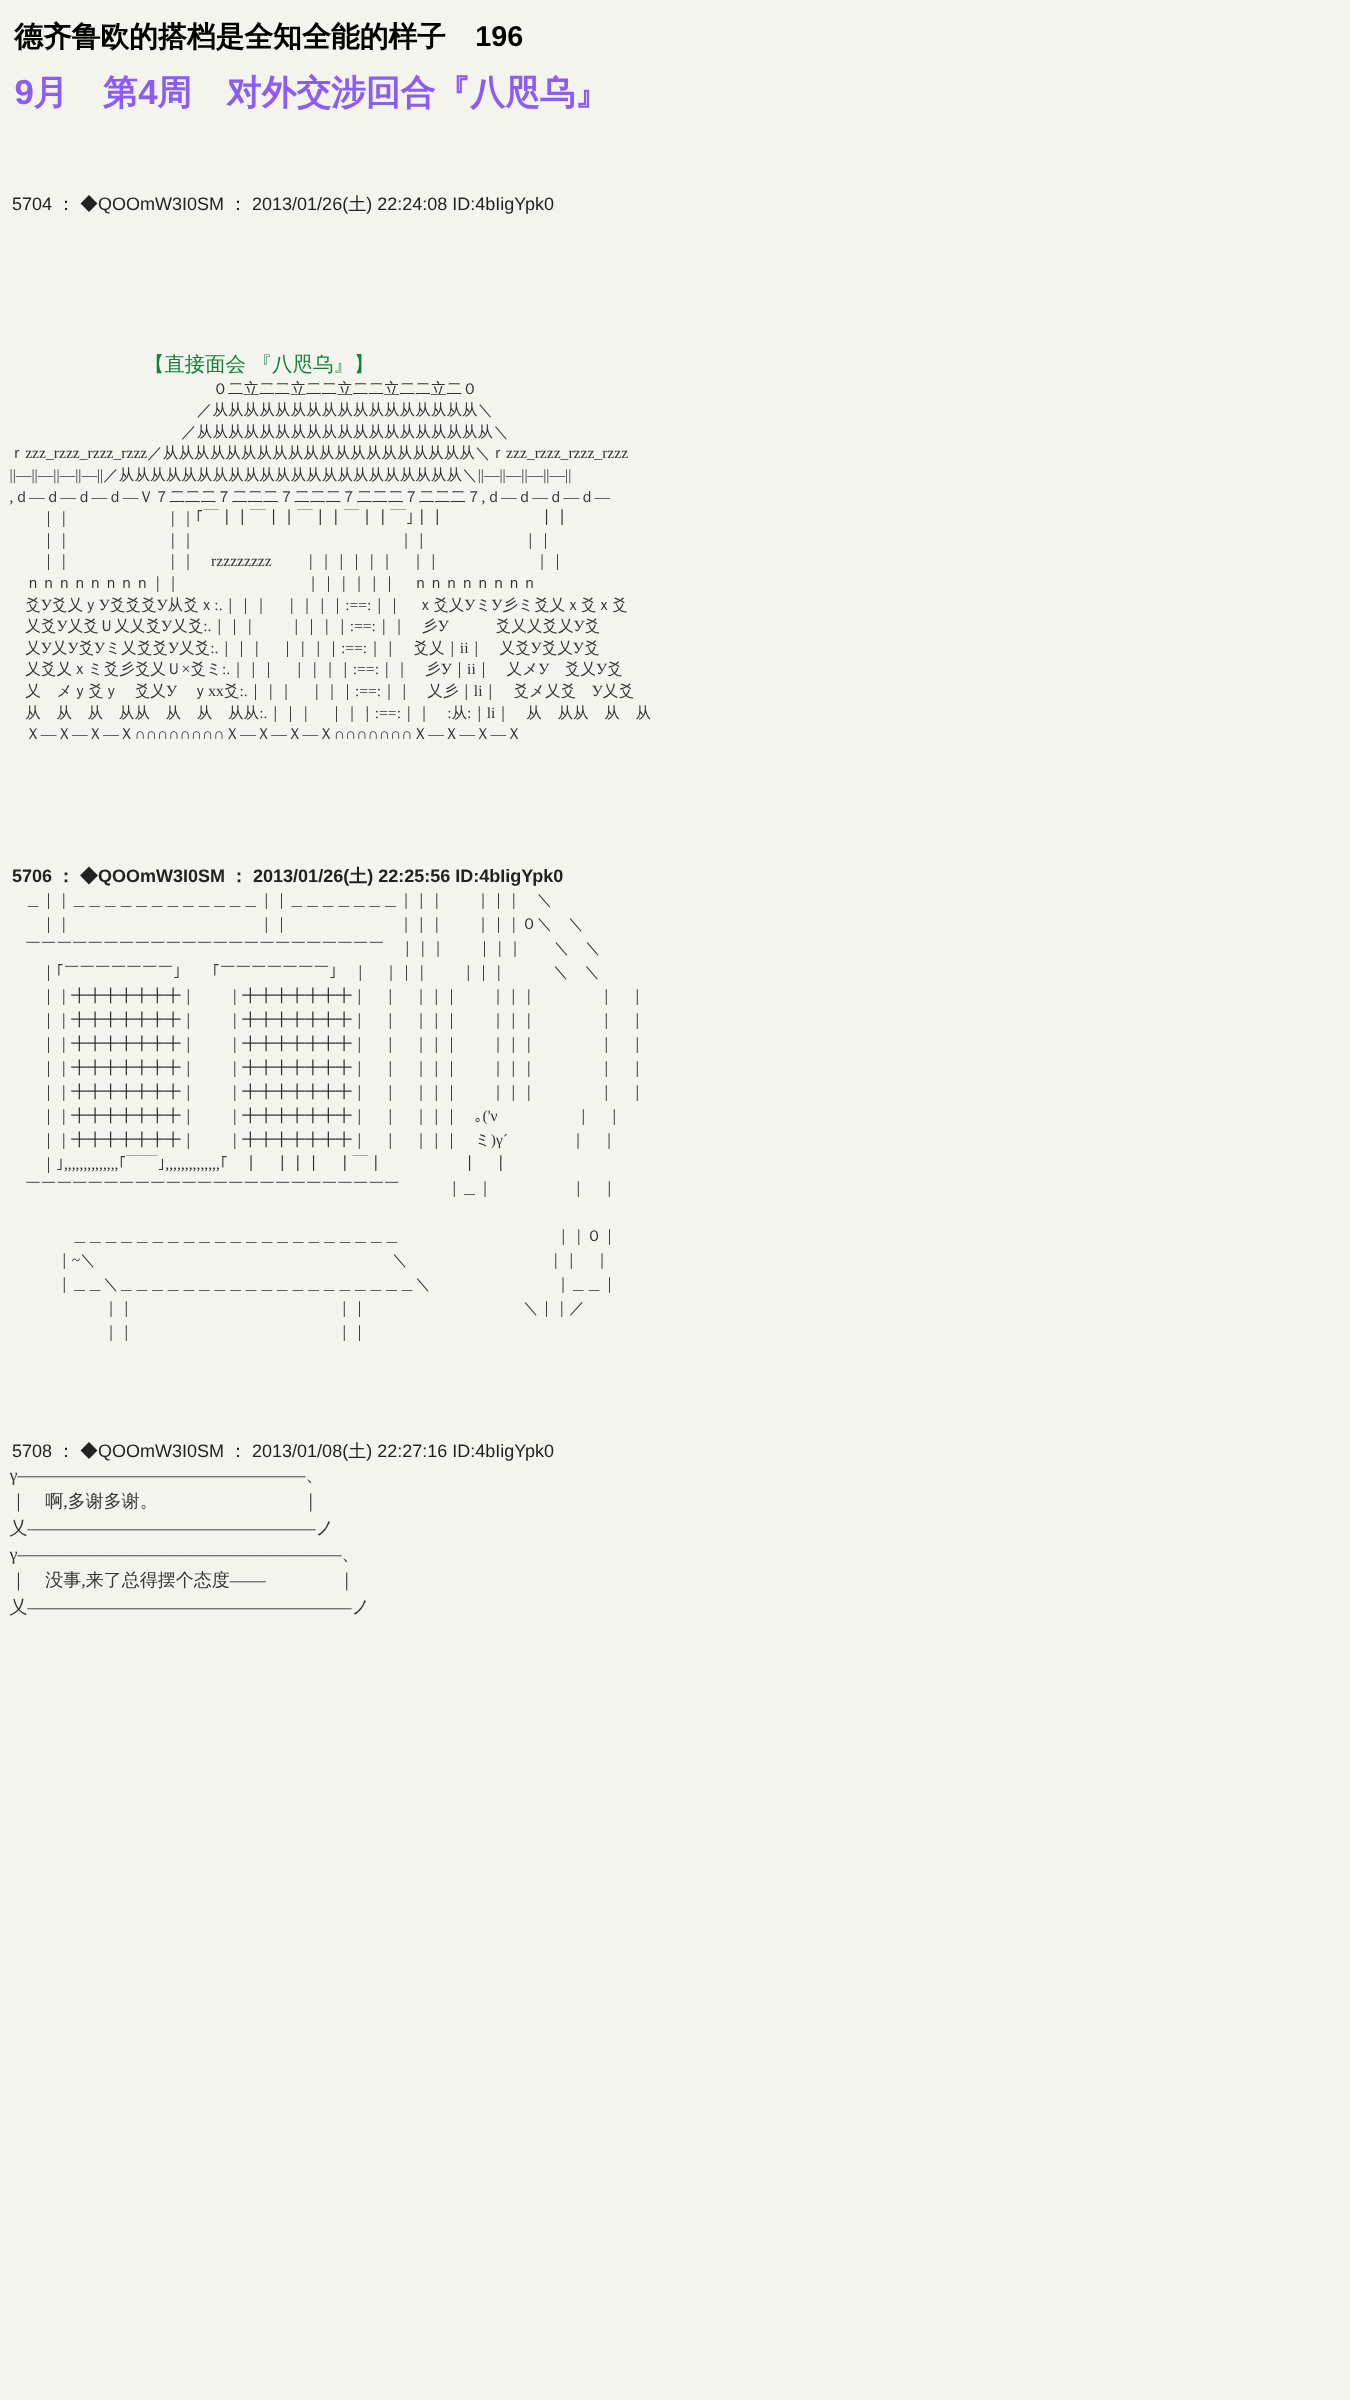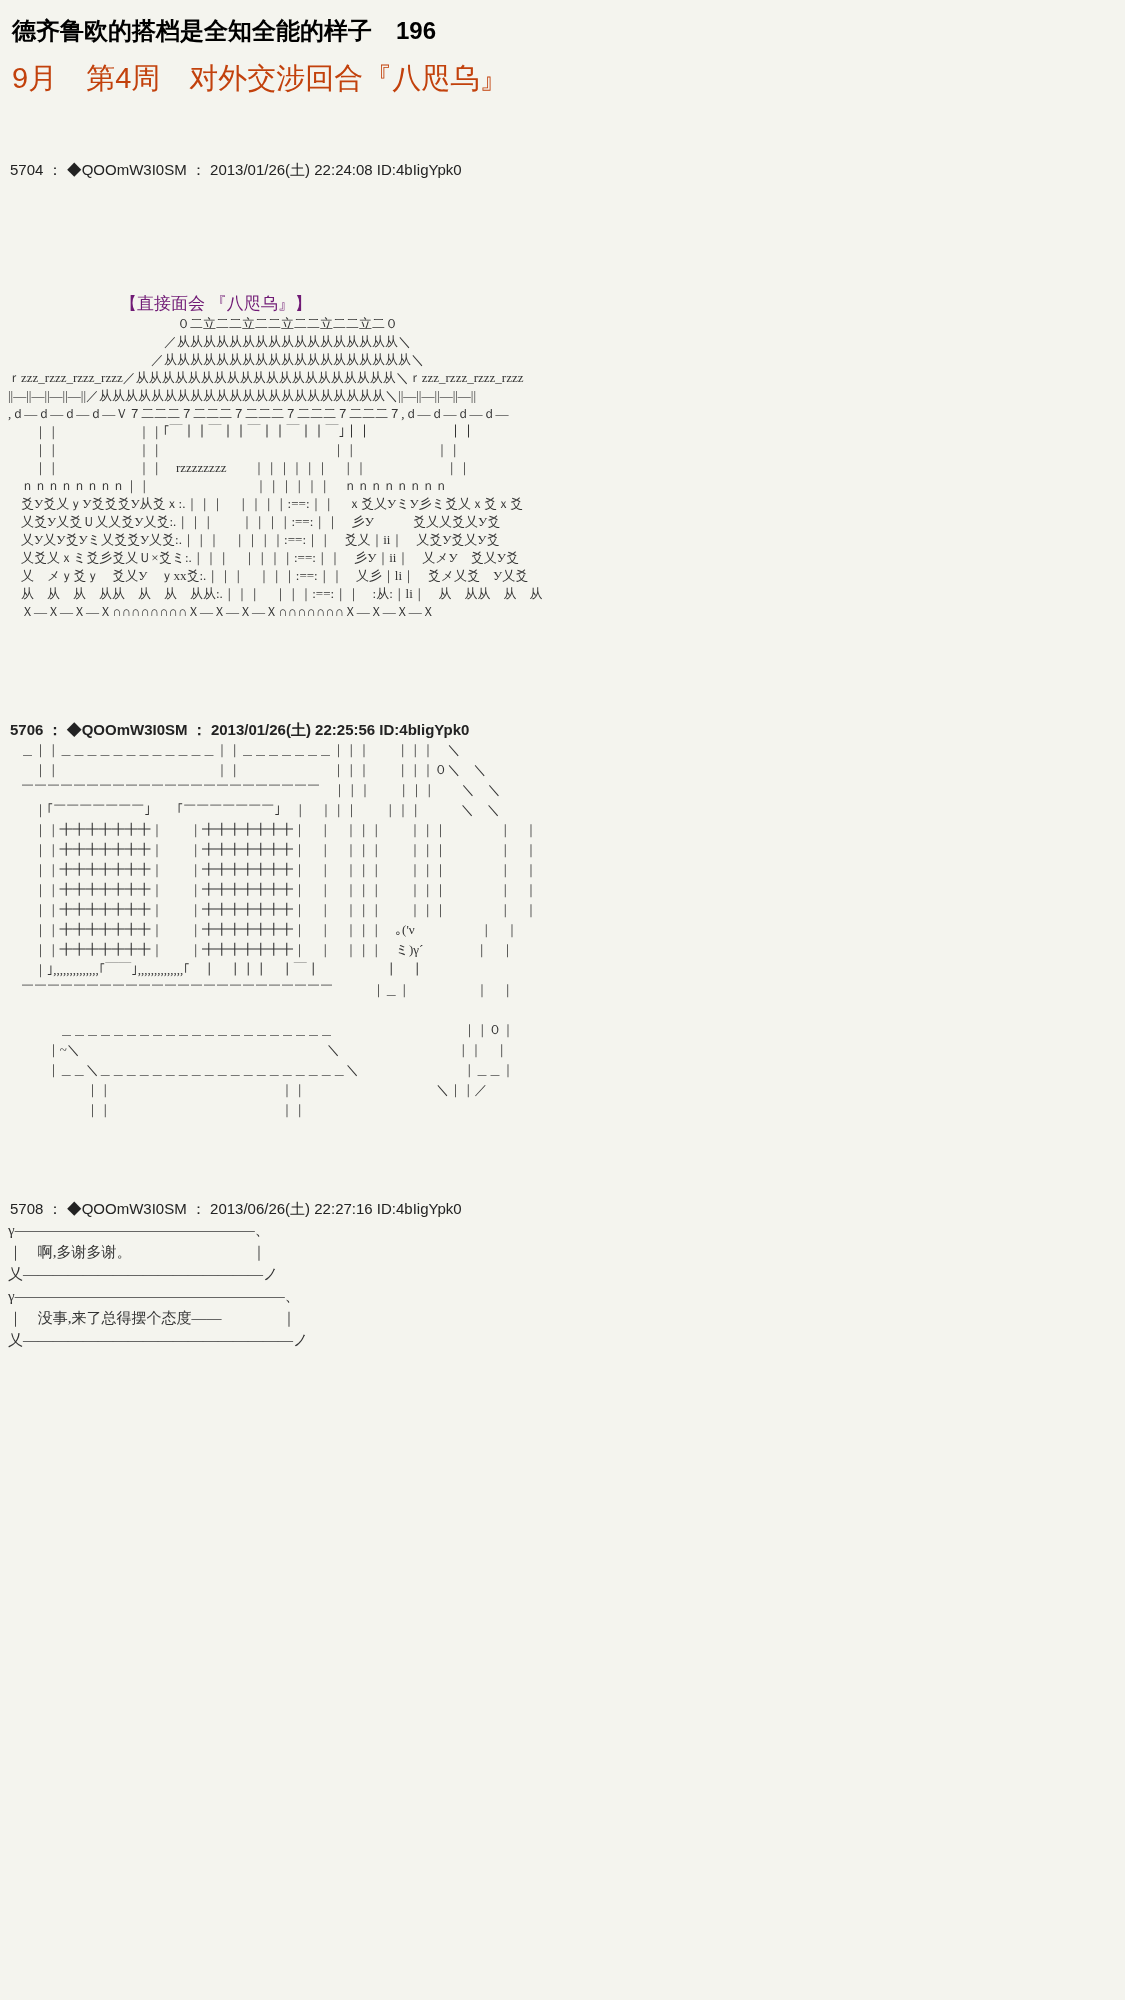--- a/index.html
+++ b/index.html
@@ -20,39 +20,39 @@
   .thread-title {
     font-size: 24px;
     line-height: 34px;
     font-weight: bold;
     color: #000000;
     margin: 4px 0 0 4px;
   }
   .thread-subtitle {
     font-size: 29px;
     line-height: 33px;
-    font-weight: normal;
-    color: #c2410c;
+    font-weight: bold;
+    color: #8b5cf6;
     margin: 14px 0 0 4px;
   }
   .post {
     display: block;
   }
   .post-header {
     font-size: 15px;
     color: #222222;
     margin-left: 2px;
     font-family: "Liberation Sans", sans-serif;
   }
   .post-header-1 { margin-top: 66px; }
   .post-header-2 { margin-top: 100px; font-weight: bold; }
   .post-header-3 { margin-top: 80px; }
   .post-intro {
     font-size: 17px;
-    color: #701a75;
+    color: #15803d;
     margin: 112px 0 0 112px;
   }
   pre.aa {
     font-family: Liberation Serif, serif;
     color: #333333;
     margin: 0;
     white-space: pre;
   }
   .aa-shrine {
     font-size: 13px;
@@ -120,21 +120,21 @@
 　￣￣￣￣￣￣￣￣￣￣￣￣￣￣￣￣￣￣￣￣￣￣￣￣　　　｜＿｜　　　　　｜　｜
 
 　　　　＿＿＿＿＿＿＿＿＿＿＿＿＿＿＿＿＿＿＿＿＿　　　　　　　　　　｜｜０｜
 　　　｜~＼　　　　　　　　　　　　　　　　　　　＼　　　　　　　　　｜｜　｜
 　　　｜＿＿＼＿＿＿＿＿＿＿＿＿＿＿＿＿＿＿＿＿＿＿＼　　　　　　　　｜＿＿｜
 　　　　　　｜｜　　　　　　　　　　　　　｜｜　　　　　　　　　　＼｜｜／
 　　　　　　｜｜　　　　　　　　　　　　　｜｜</pre>
   </section>
 
   <section class="post">
-    <div class="post-header post-header-3">5708 ： ◆QOOmW3I0SM ： 2013/06/26(土) 22:27:16 ID:4bIigYpk0</div>
+    <div class="post-header post-header-3">5708 ： ◆QOOmW3I0SM ： 2013/01/08(土) 22:27:16 ID:4bIigYpk0</div>
     <pre class="aa bubble bubble-1">γ――――――――――――――――、
 ｜　啊,多谢多谢。　　　　　　　　｜
 乂――――――――――――――――ノ</pre>
     <pre class="aa bubble bubble-2">γ――――――――――――――――――、
 ｜　没事,来了总得摆个态度――　　　　｜
 乂――――――――――――――――――ノ</pre>
   </section>
 
 </div>
 

